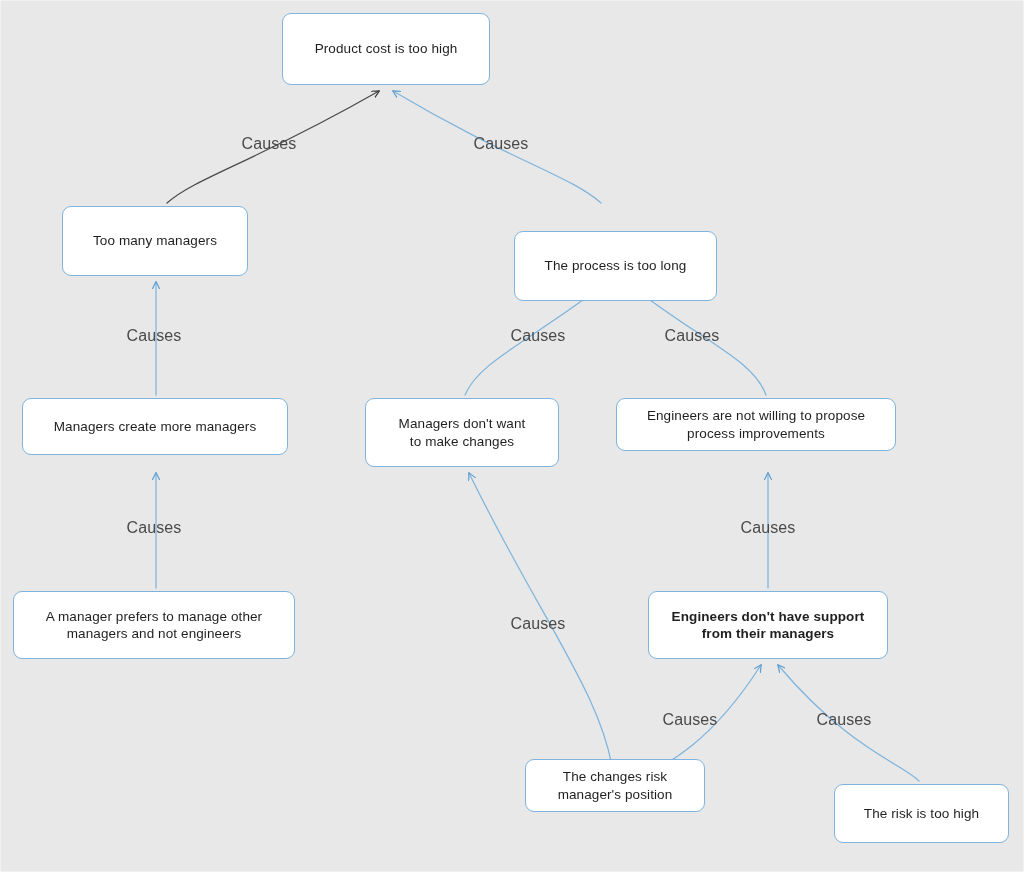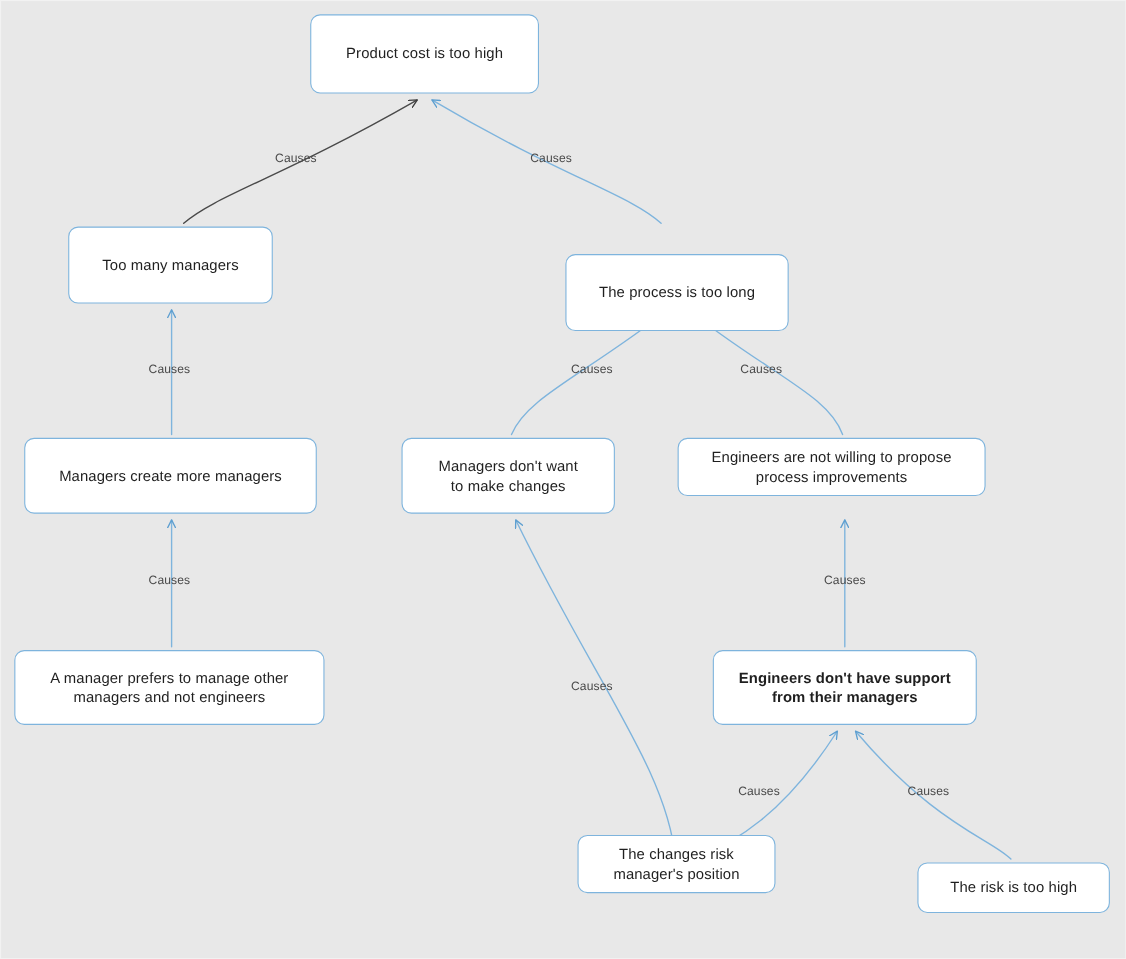--- a/index.html
+++ b/index.html
@@ -42,21 +42,21 @@
     padding: 4px 10px;
     letter-spacing: 0.1px;
   }
   .node-label {
     display: block;
     white-space: pre-line;
   }
   .edge-label {
     position: absolute;
     font-family: "Liberation Sans", sans-serif;
-    font-size: 11px;
+    font-size: 16px;
     color: #4a4a4a;
     white-space: nowrap;
     transform: translate(-50%, -50%);
     letter-spacing: 0.1px;
   }
 </style>
 </head>
 <body>
 
 <div id="canvas">
@@ -87,21 +87,21 @@
   <div id="node-layer">
       <div class="node" style="left: 281px; top: 12px; width: 208px; height: 72px; border-color: rgb(126, 180, 221); background: rgb(255, 255, 255);">
         <span class="node-label">Product cost is too high</span>
       </div>
       <div class="node" style="left: 61px; top: 205px; width: 186px; height: 70px; border-color: rgb(126, 180, 221); background: rgb(255, 255, 255); padding-left: 10px;">
         <span class="node-label">Too many managers</span>
       </div>
       <div class="node" style="left: 513px; top: 205px; width: 203px; height: 70px; border-color: rgb(126, 180, 221); background: rgb(255, 255, 255); margin-top: 25px;">
         <span class="node-label">The process is too long</span>
       </div>
-      <div class="node" style="left: 21px; top: 397px; width: 266px; height: 69px; border-color: rgb(126, 180, 221); background: rgb(255, 255, 255);">
+      <div class="node" style="left: 21px; top: 397px; width: 266px; height: 57px; border-color: rgb(126, 180, 221); background: rgb(255, 255, 255);">
         <span class="node-label">Managers create more managers</span>
       </div>
       <div class="node" style="left: 364px; top: 397px; width: 194px; height: 69px; border-color: rgb(126, 180, 221); background: rgb(255, 255, 255);">
         <span class="node-label">Managers don't want
 to make changes</span>
       </div>
       <div class="node" style="left: 615px; top: 397px; width: 280px; height: 53px; border-color: rgb(126, 180, 221); background: rgb(255, 255, 255);">
         <span class="node-label">Engineers are not willing to propose
 process improvements</span>
       </div>
@@ -110,21 +110,21 @@
 managers and not engineers</span>
       </div>
       <div class="node" style="left: 647px; top: 590px; width: 240px; height: 68px; border-color: rgb(126, 180, 221); background: rgb(255, 255, 255); font-weight: bold;">
         <span class="node-label">Engineers don't have support
 from their managers</span>
       </div>
       <div class="node" style="left: 524px; top: 746px; width: 180px; height: 53px; border-color: rgb(126, 180, 221); background: rgb(255, 255, 255); margin-top: 12px;">
         <span class="node-label">The changes risk
 manager's position</span>
       </div>
-      <div class="node" style="left: 833px; top: 783px; width: 175px; height: 46px; border-color: rgb(126, 180, 221); background: rgb(255, 255, 255); align-items: center;">
+      <div class="node" style="left: 833px; top: 783px; width: 175px; height: 59px; border-color: rgb(126, 180, 221); background: rgb(255, 255, 255); align-items: center;">
         <span class="node-label">The risk is too high</span>
       </div>
     </div>
   <div id="edge-label-layer">
       <div class="edge-label" style="left: 268px; top: 143px; color: rgb(74, 74, 74);">Causes</div>
       <div class="edge-label" style="left: 500px; top: 143px; color: rgb(74, 74, 74);">Causes</div>
       <div class="edge-label" style="left: 153px; top: 335px; color: rgb(74, 74, 74);">Causes</div>
       <div class="edge-label" style="left: 153px; top: 527px; color: rgb(74, 74, 74);">Causes</div>
       <div class="edge-label" style="left: 537px; top: 335px; color: rgb(74, 74, 74);">Causes</div>
       <div class="edge-label" style="left: 691px; top: 335px; color: rgb(74, 74, 74);">Causes</div>

